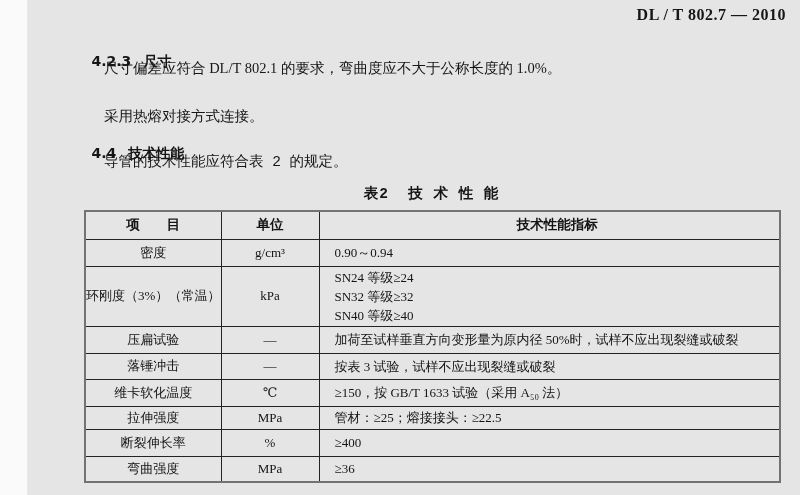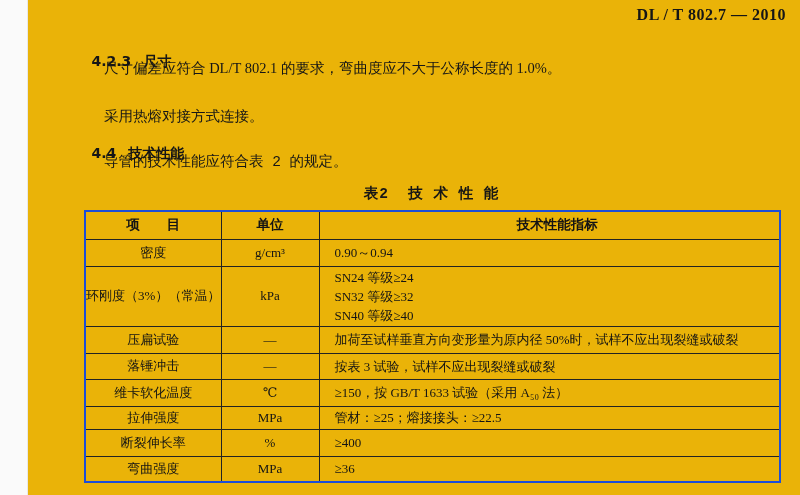--- a/index.html
+++ b/index.html
@@ -1,19 +1,19 @@
 <!DOCTYPE html>
 <html><head>
 <meta charset="utf-8">
 <style>
   html,body{margin:0;padding:0;background:#ffffff;}
   .page{
     position:relative;
     width:800px;height:495px;
-    background:#eab308;
+    background:#e5e5e5;
     font-family:"Liberation Serif","DejaVu Serif",serif;
     color:#161616;
     overflow:hidden;
   }
   .left-strip{
     position:absolute;left:0;top:0;width:27px;height:495px;
     background:#fafafa;border-right:1px solid #e8e8e8;
   }
   .doc-header{
     position:absolute;top:6px;right:14px;
@@ -40,21 +40,21 @@
     white-space:pre;letter-spacing:1px;
   }
   table.perf{
     position:absolute;left:84px;top:210px;width:695px;
     border-collapse:collapse;table-layout:fixed;
     font-size:13px;color:#141414;
   }
   table.perf col.c1{width:136px;}
   table.perf col.c2{width:98px;}
   table.perf col.c3{width:461px;}
-  table.perf{border:2px solid #1d4ed8;}
+  table.perf{border:2px solid #737373;}
   table.perf td,table.perf th{
     border:1.5px solid #232323;
     padding:0;vertical-align:middle;
     font-weight:normal;
   }
   table.perf th{font-weight:bold;font-size:13.5px;}
   .c-item,.c-unit{text-align:center;white-space:pre;}
   .c-ind{text-align:left;padding-left:15px !important;padding-right:6px !important;white-space:pre-line;line-height:19px;}
   tr.rh{height:28px;} tr.r0{height:27px;} tr.r1{height:60px;}
   tr.r2{height:27px;padding-left:16px;} tr.r3{height:26px;} tr.r4{height:27px;padding-left:31px;}

